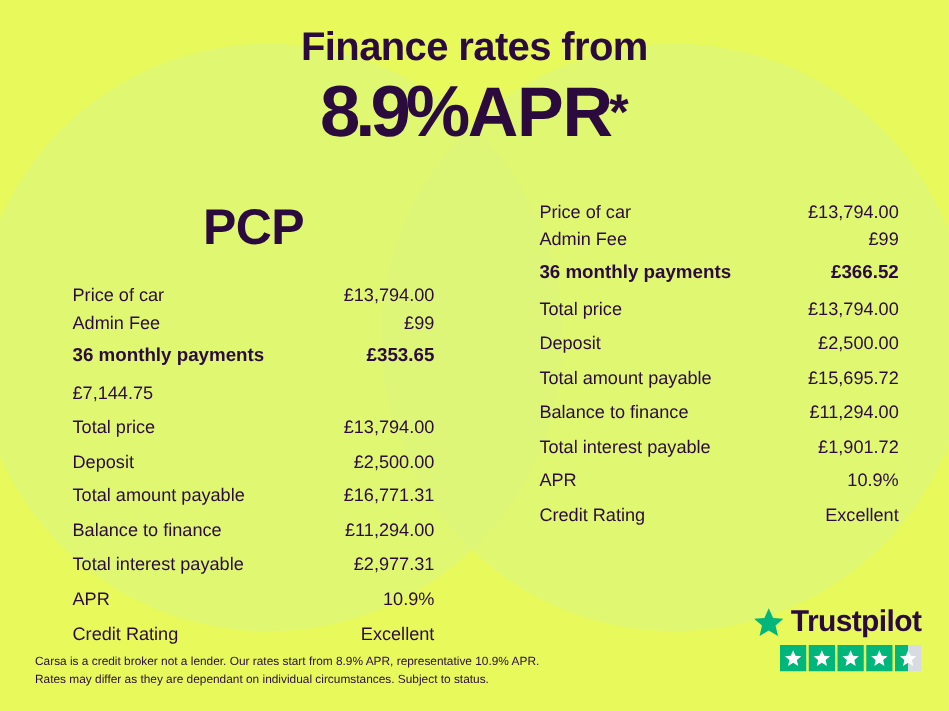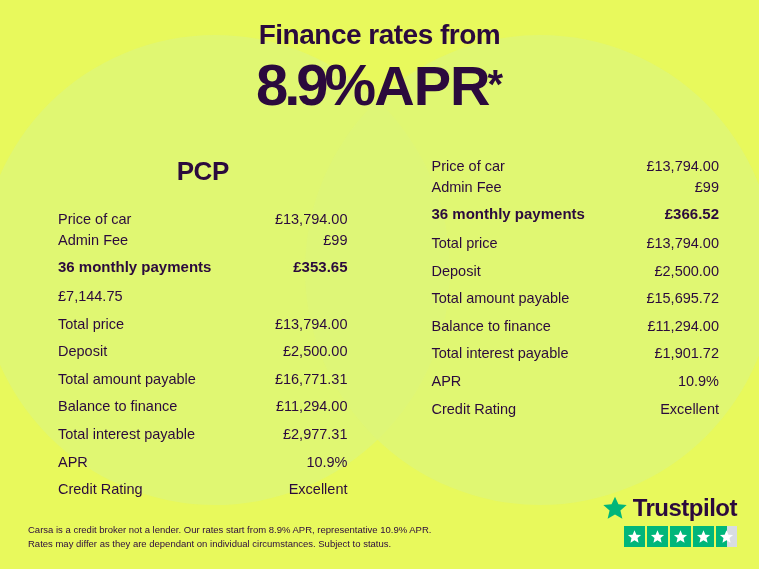--- a/index.html
+++ b/index.html
@@ -41,21 +41,21 @@
     top: 35px;
   }
   .content {
     position: relative;
     z-index: 2;
     width: 100%;
     height: 100%;
   }
   .headline {
     text-align: center;
-    font-size: 28px;
+    font-size: 32px;
     font-weight: bold;
     letter-spacing: -0.5px;
     padding-top: 20px;
     line-height: 1.1;
     color: #2b0a3d;
   }
   .rate-line {
     text-align: center;
     margin-top: 2px;
     white-space: nowrap;
@@ -90,21 +90,21 @@
     box-sizing: border-box;
   }
   .col-left {
     padding: 0 32px 0 58px;
   }
   .col-right {
     padding: 0 40px 0 52px;
   }
   .col-title {
     text-align: center;
-    font-size: 26px;
+    font-size: 40px;
     font-weight: bold;
     letter-spacing: -0.5px;
     margin-bottom: 22px;
     color: #2b0a3d;
   }
   .rows {
     font-size: 14.5px;
   }
   .row {
     display: flex;
@@ -132,21 +132,21 @@
     left: 28px;
     bottom: 18px;
     font-size: 9.5px;
     line-height: 1.5;
     max-width: 430px;
     color: #2b0a3d;
   }
   .trustpilot {
     position: absolute;
     right: 22px;
-    bottom: 22px;
+    bottom: 32px;
   }
   .tp-head {
     display: flex;
     align-items: center;
     justify-content: flex-end;
     gap: 5px;
     margin-bottom: 4px;
   }
   .tp-name {
     font-size: 24px;

